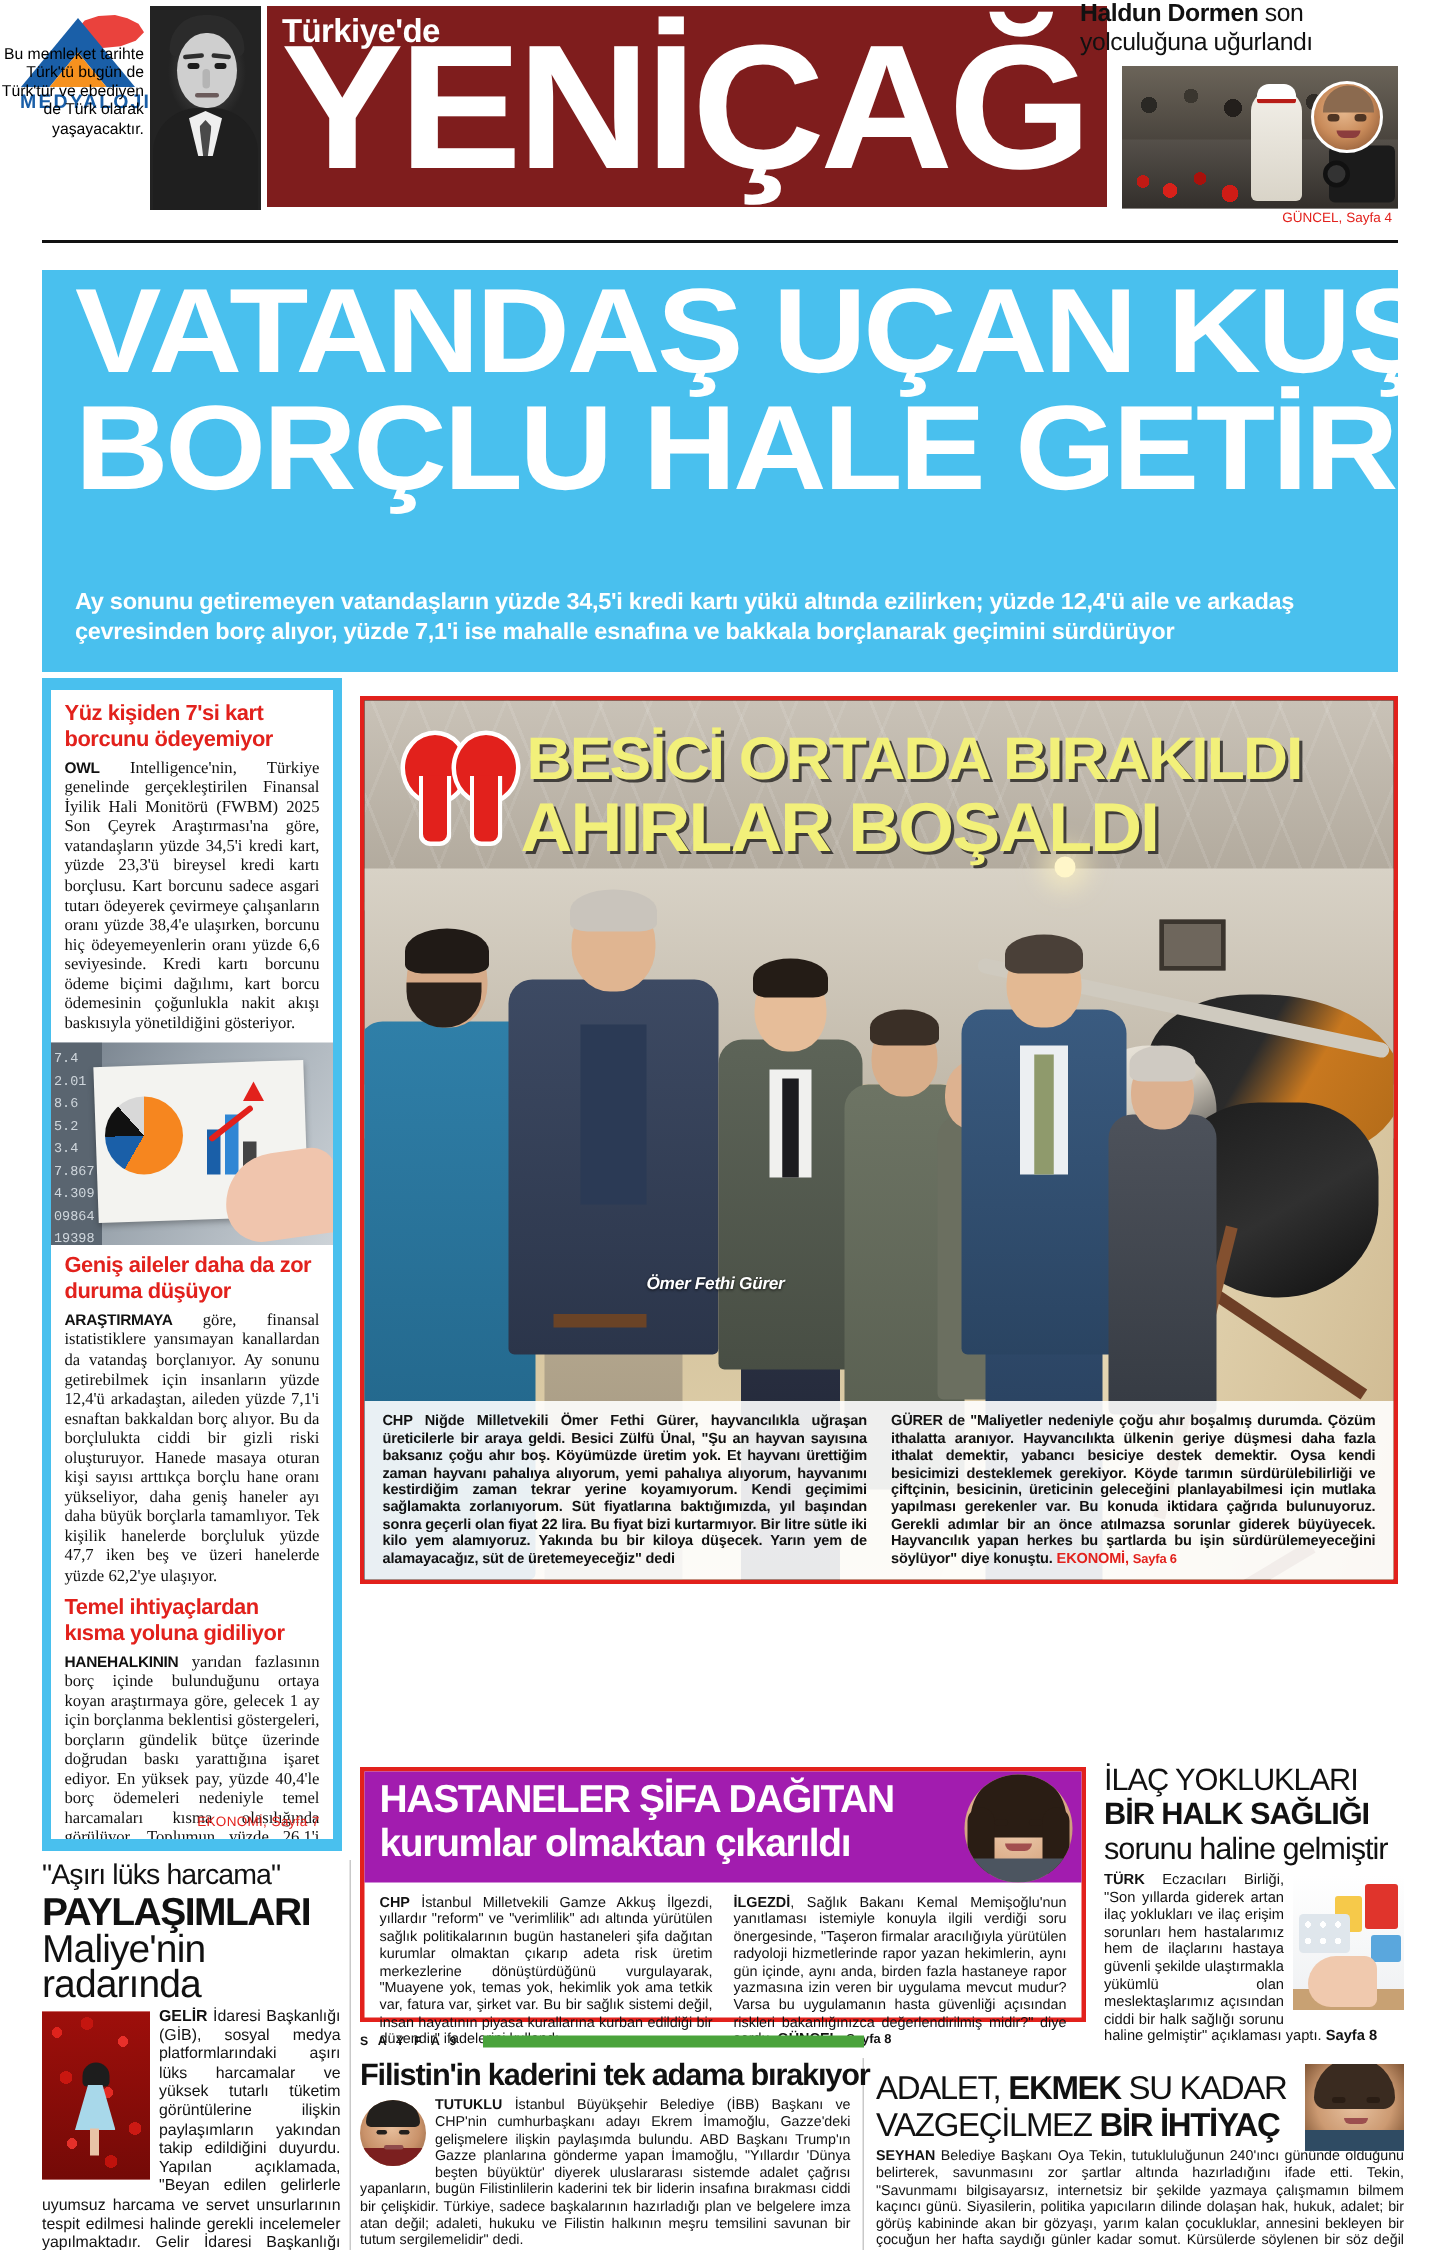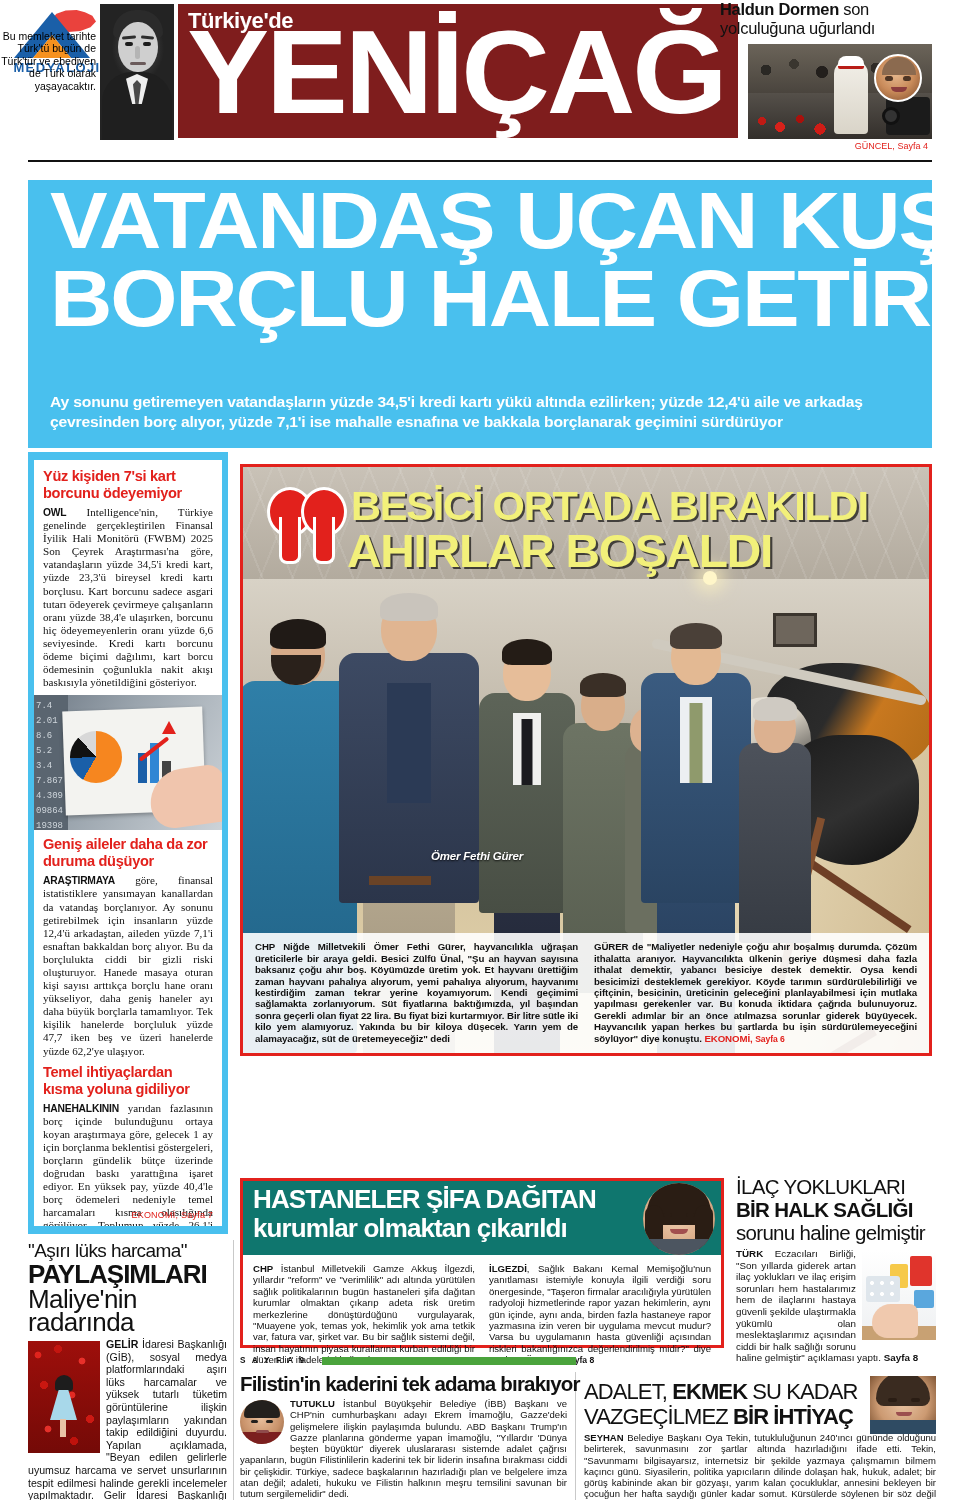--- a/index.html
+++ b/index.html
@@ -272,21 +272,21 @@
   }
   .mpc-col { flex:1; font-size:9.7px; line-height:11.4px; font-weight:700; color:#111; text-align:justify; letter-spacing:-.1px;}
   .mpc-col .tag { color:#e2211c; }
   .mpc-col .tag i { font-style:normal; font-size:8.6px; }
 
   
   .hosp {
     position:absolute; left:240px; top:1178px; width:484px; height:170px;
     border:3px solid #e2211c; background:#fff;
   }
-  .hosp-head { position:relative; background:#0f766e; height:74px; padding:4px 10px 0 10px; overflow:hidden; }
+  .hosp-head { position:relative; background:#a21caf; height:74px; padding:4px 10px 0 10px; overflow:hidden; }
   .hh1 { color:#fff; font-size:26px; font-weight:700; line-height:29px; letter-spacing:-.9px; white-space:nowrap;}
   .hh2 { color:#fff; font-size:26px; font-weight:700; line-height:29px; letter-spacing:-.9px; white-space:nowrap;}
   .hosp-portrait {
     position:absolute; right:6px; top:2px; width:72px; height:72px; border-radius:50%; overflow:hidden;
     background:radial-gradient(circle at 48% 40%, #f0d2b6 0%, #dcae8a 55%, #9a6a4a 100%);
   }
   .hp-hair { position:absolute; left:4px; top:-2px; width:64px; height:44px; background:#2a1d14; border-radius:32px 32px 12px 12px;}
   .hp-hair2 { position:absolute; left:2px; top:22px; width:18px; height:46px; background:#2a1d14; border-radius:10px;}
   .hp-hair3 { position:absolute; right:2px; top:22px; width:18px; height:46px; background:#2a1d14; border-radius:10px;}
   .hp-eye1 { position:absolute; left:20px; top:30px; width:9px; height:4px; background:#2a1d14; border-radius:3px;}

